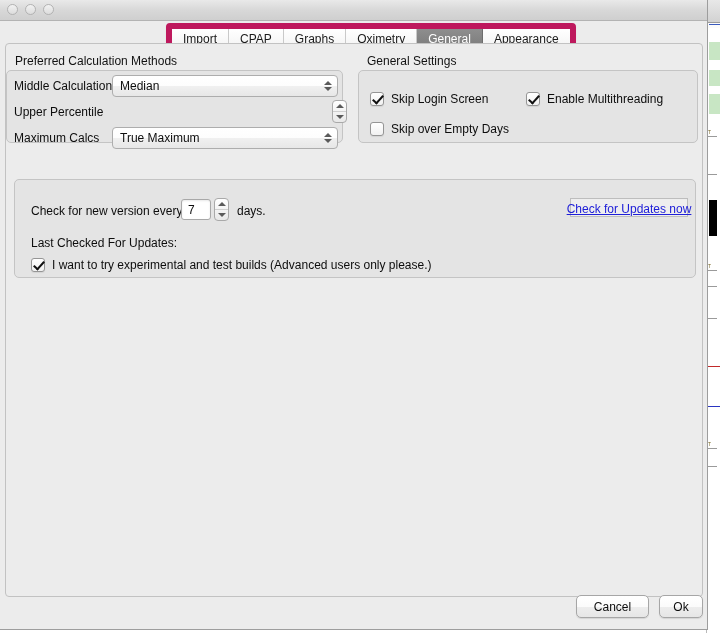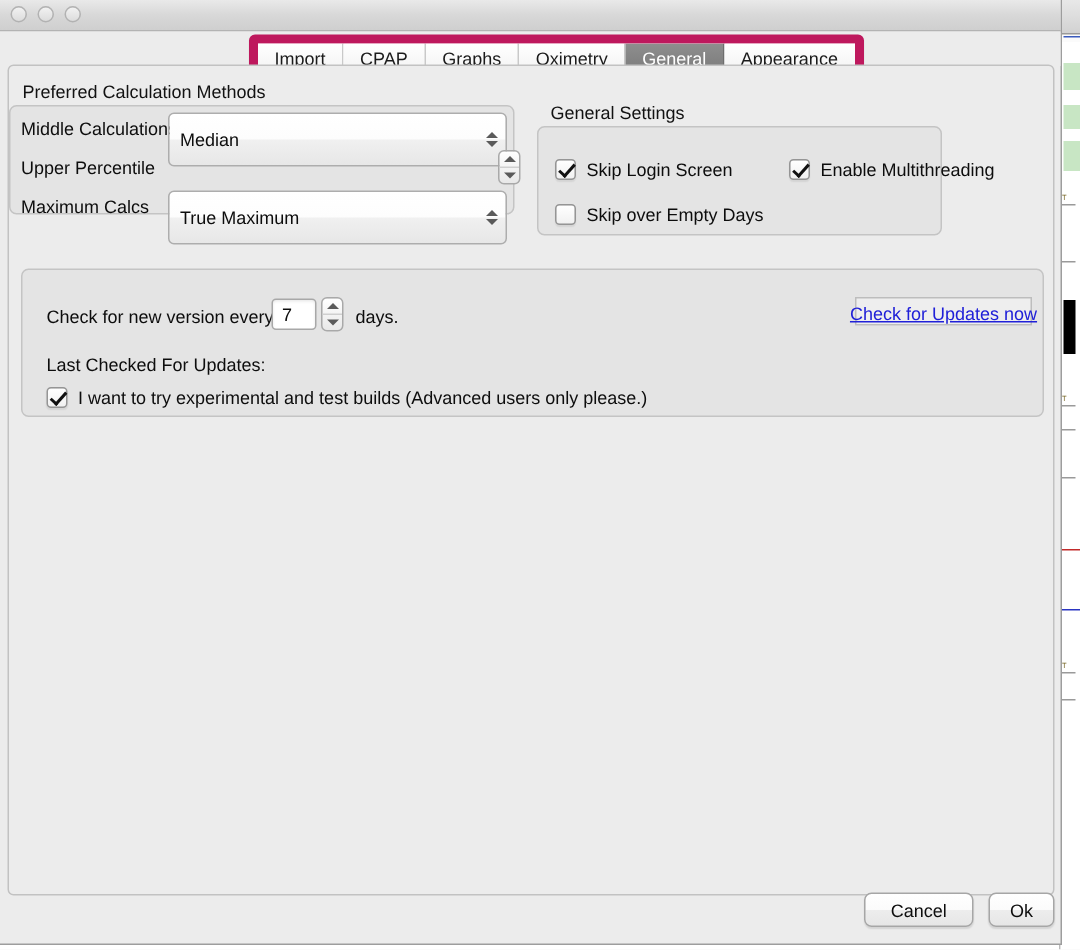--- a/index.html
+++ b/index.html
@@ -211,21 +211,21 @@
   .row-label {
     position: absolute;
     font-size: 12px;
     color: #0d0d0d;
     white-space: nowrap;
   }
 
   
   .combo {
     position: absolute;
-    height: 36px;
+    height: 22px;
     background: linear-gradient(to bottom, #ffffff 0%, #fdfdfd 48%, #f0f0f0 52%, #e7e7e7 100%);
     border: 1px solid #adadad;
     border-radius: 4px;
     box-sizing: border-box;
     box-shadow: 0 1px 0 rgba(255,255,255,0.7) inset;
     display: flex;
     align-items: center;
     gap: 36px;
   }
   .combo-text {
@@ -469,21 +469,21 @@
       <div class="row-label" style="left:8px; top:77px;">Maximum Calcs</div>
       <div class="combo" style="left:106px; top:73px; width:226px;">
         <span class="combo-text">True Maximum</span>
         <span class="combo-arrows">
           <span class="arr-up"></span>
             <span class="arr-dn"></span>
         </span>
       </div>
     </div>
 
-    <div class="group" style="left:352px; top:24px; width:270px; height:89px;">
+    <div class="group" style="left:352px; top:10px; width:340px; height:89px;">
       <div class="group-title">General Settings</div>
       <div class="group-body"></div>
 
       <div class="cb-row" style="left:12px; top:38px;">
         <span class="cb-box checked"></span>
         <span class="cb-label">Skip Login Screen</span>
       </div>
 
       <div class="cb-row" style="left:168px; top:38px;">
         <span class="cb-box checked"></span>

